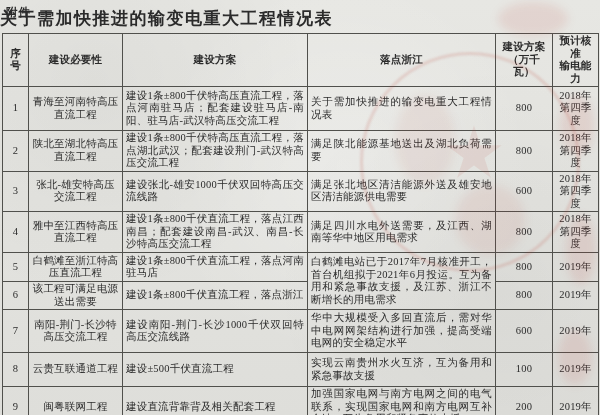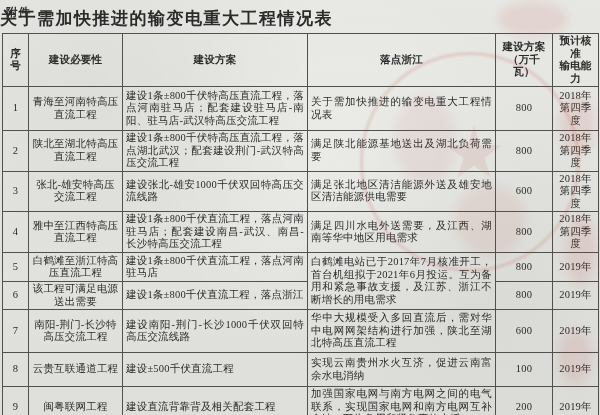--- a/index.html
+++ b/index.html
@@ -112,21 +112,21 @@
       <td class="c">张北-雄安特高压交流工程</td>
       <td class="j">建设张北-雄安1000千伏双回特高压交流线路</td>
       <td class="j">满足张北地区清洁能源外送及雄安地区清洁能源供电需要</td>
       <td class="num">600</td>
       <td class="c">2018年第四季度</td>
     </tr>
 
     <tr style="height:41px">
       <td class="num">4</td>
       <td class="c">雅中至江西特高压直流工程</td>
-      <td class="j">建设1条±800千伏直流工程，落点河南驻马店；配套建设南昌-武汉、南昌-长沙特高压交流工程</td>
+      <td class="j">建设1条±800千伏直流工程，落点江西南昌；配套建设南昌-武汉、南昌-长沙特高压交流工程</td>
       <td class="j">满足四川水电外送需要，及江西、湖南等华中地区用电需求</td>
       <td class="num">800</td>
       <td class="c">2018年第四季度</td>
     </tr>
 
     <tr style="height:29px">
       <td class="num">5</td>
       <td class="c">白鹤滩至浙江特高压直流工程</td>
       <td class="j">建设1条±800千伏直流工程，落点河南驻马店</td>
       <td class="j" rowspan="2">白鹤滩电站已于2017年7月核准开工，首台机组拟于2021年6月投运。互为备用和紧急事故支援，及江苏、浙江不断增长的用电需求</td>
@@ -139,30 +139,30 @@
       <td class="c">该工程可满足电源送出需要</td>
       <td class="j">建设1条±800千伏直流工程，落点浙江</td>
       <td class="num">800</td>
       <td class="c">2019年</td>
     </tr>
 
     <tr style="height:43px">
       <td class="num">7</td>
       <td class="c">南阳-荆门-长沙特高压交流工程</td>
       <td class="j">建设南阳-荆门-长沙1000千伏双回特高压交流线路</td>
-      <td class="j">华中大规模受入多回直流后，需对华中电网网架结构进行加强，陕北至湖北特高压直流工程</td>
+      <td class="j">华中大规模受入多回直流后，需对华中电网网架结构进行加强，提高受端电网的安全稳定水平</td>
       <td class="num">600</td>
       <td class="c">2019年</td>
     </tr>
 
     <tr style="height:34px">
       <td class="num">8</td>
       <td class="c">云贵互联通道工程</td>
       <td class="j">建设±500千伏直流工程</td>
-      <td class="j">实现云南贵州水火互济，促进云南富余水电消纳</td>
+      <td class="j">实现云南贵州水火互济，互为备用和紧急事故支援</td>
       <td class="num">100</td>
       <td class="c">2019年</td>
     </tr>
 
     <tr style="height:38px">
       <td class="num">9</td>
       <td class="c">闽粤联网工程</td>
       <td class="j">建设直流背靠背及相关配套工程</td>
       <td class="j">加强国家电网与南方电网之间的电气联系，实现国家电网和南方电网互补余缺、互为备用和紧急事故支援</td>
       <td class="num">200</td>

